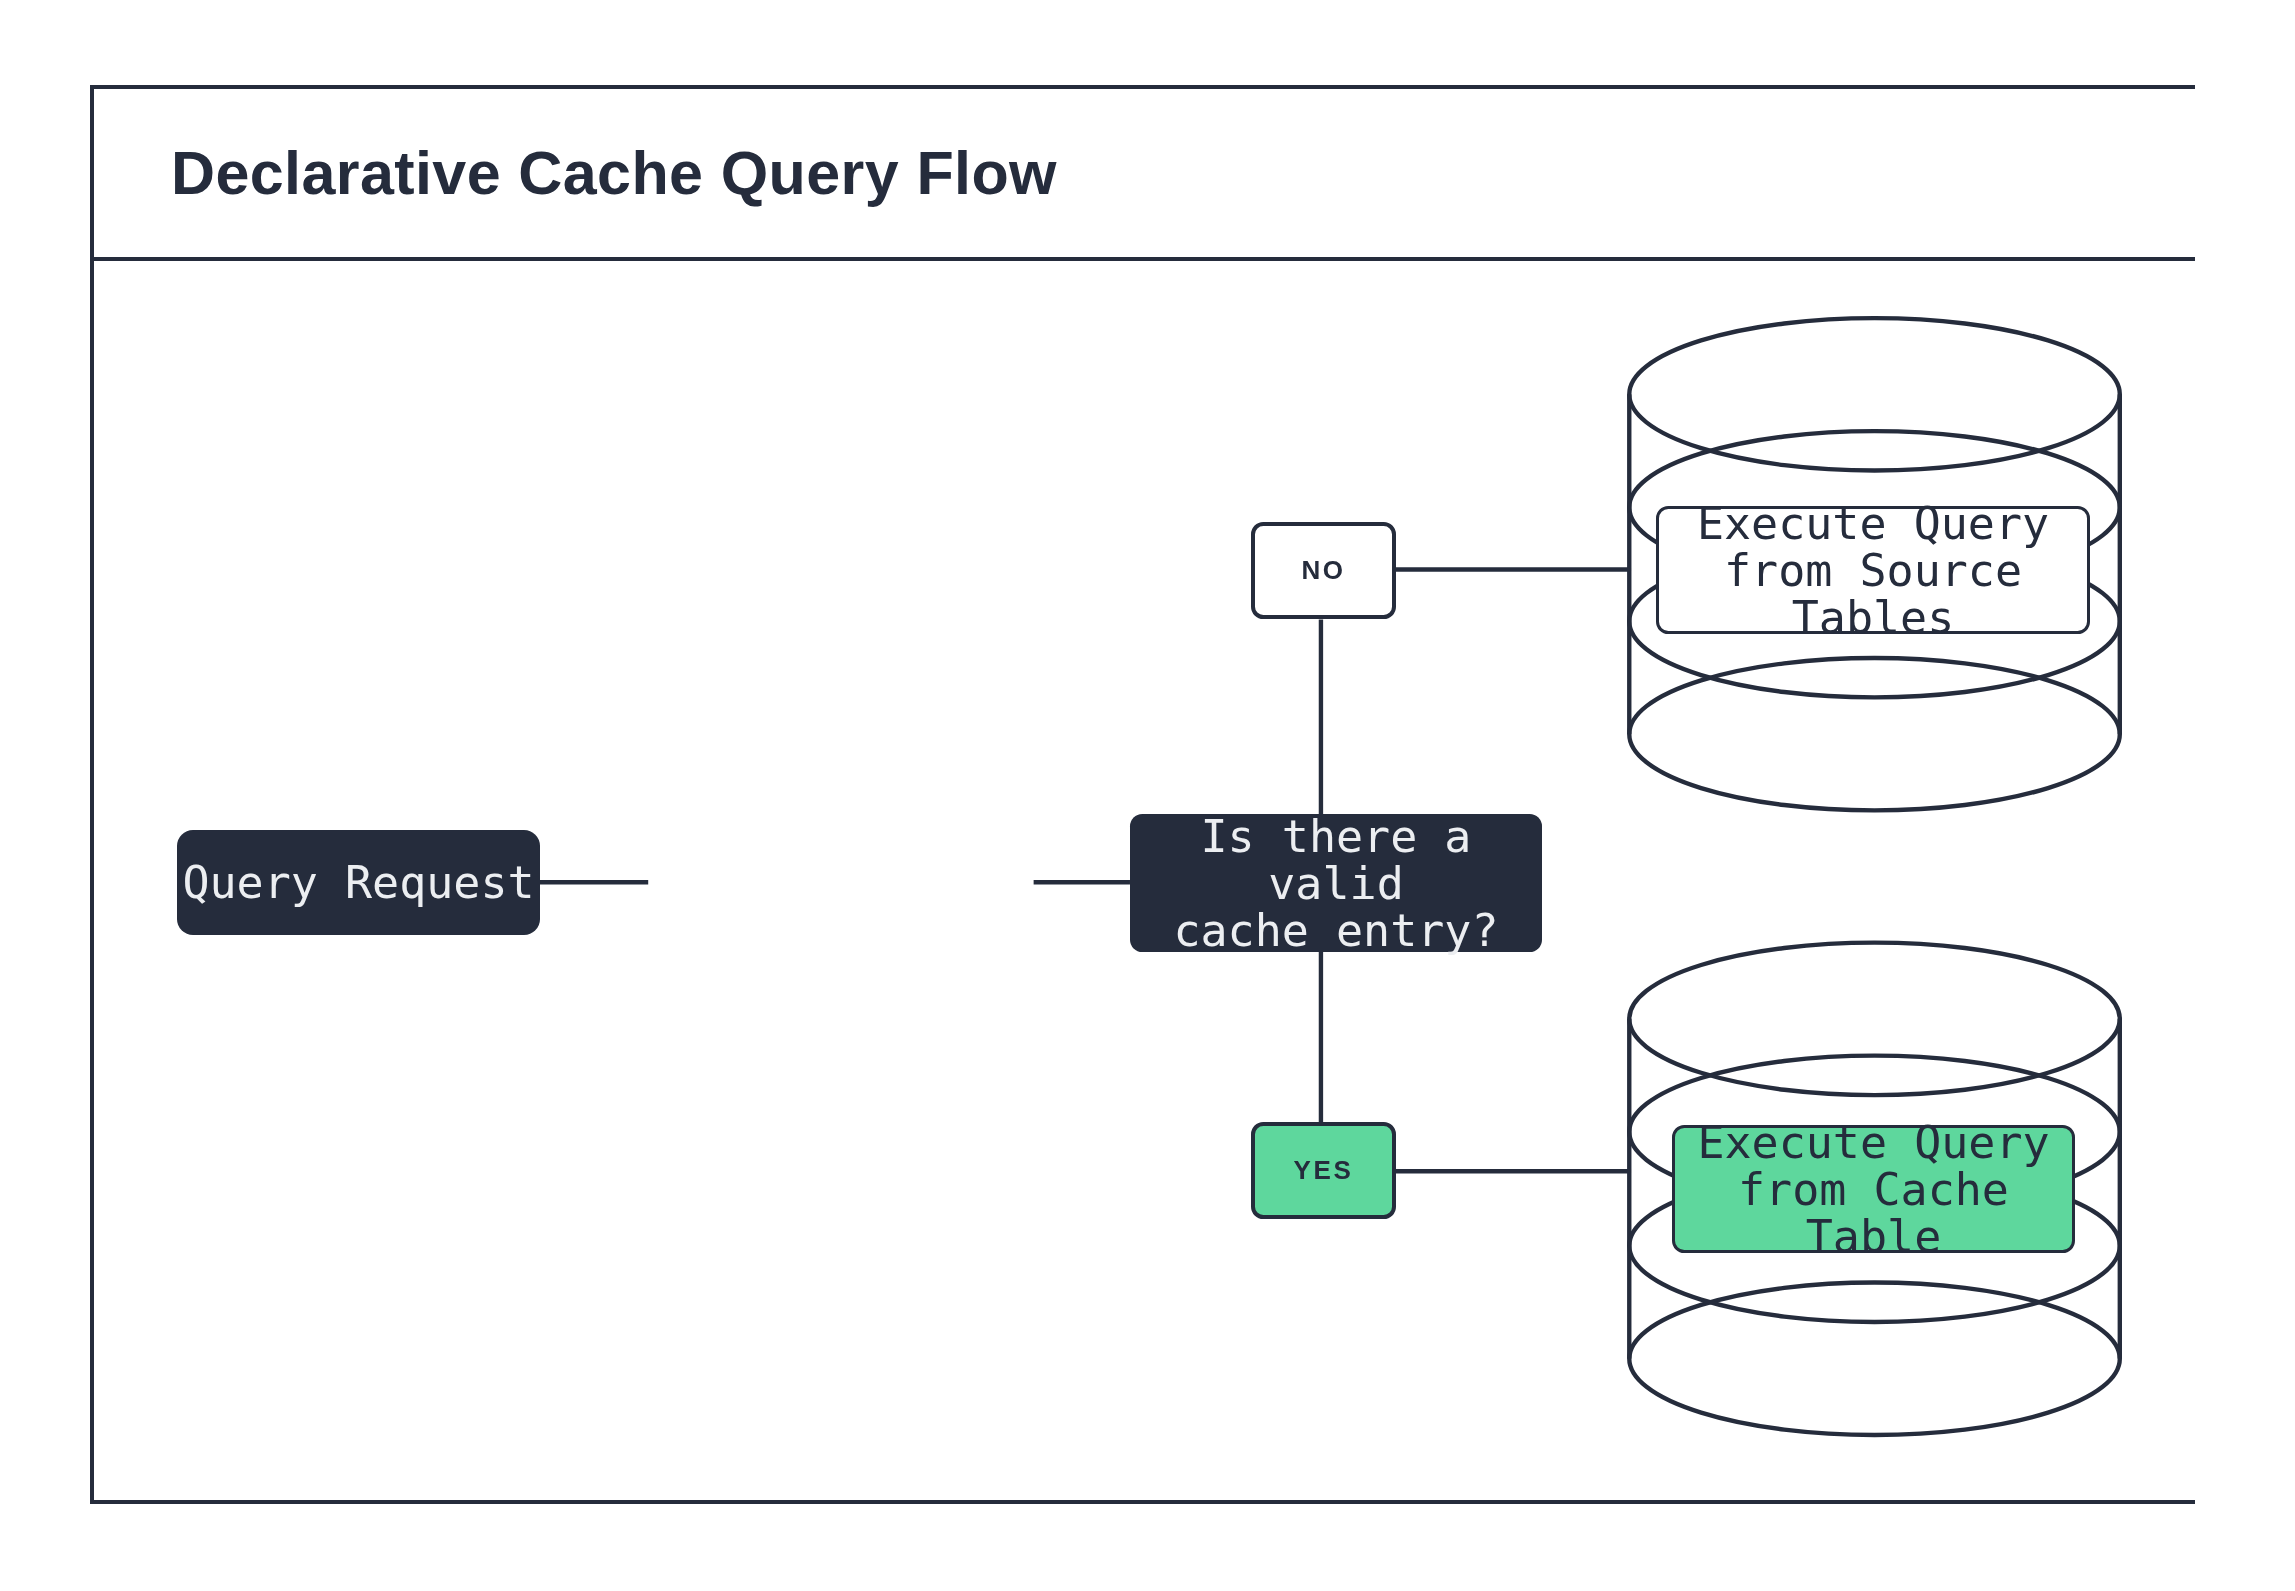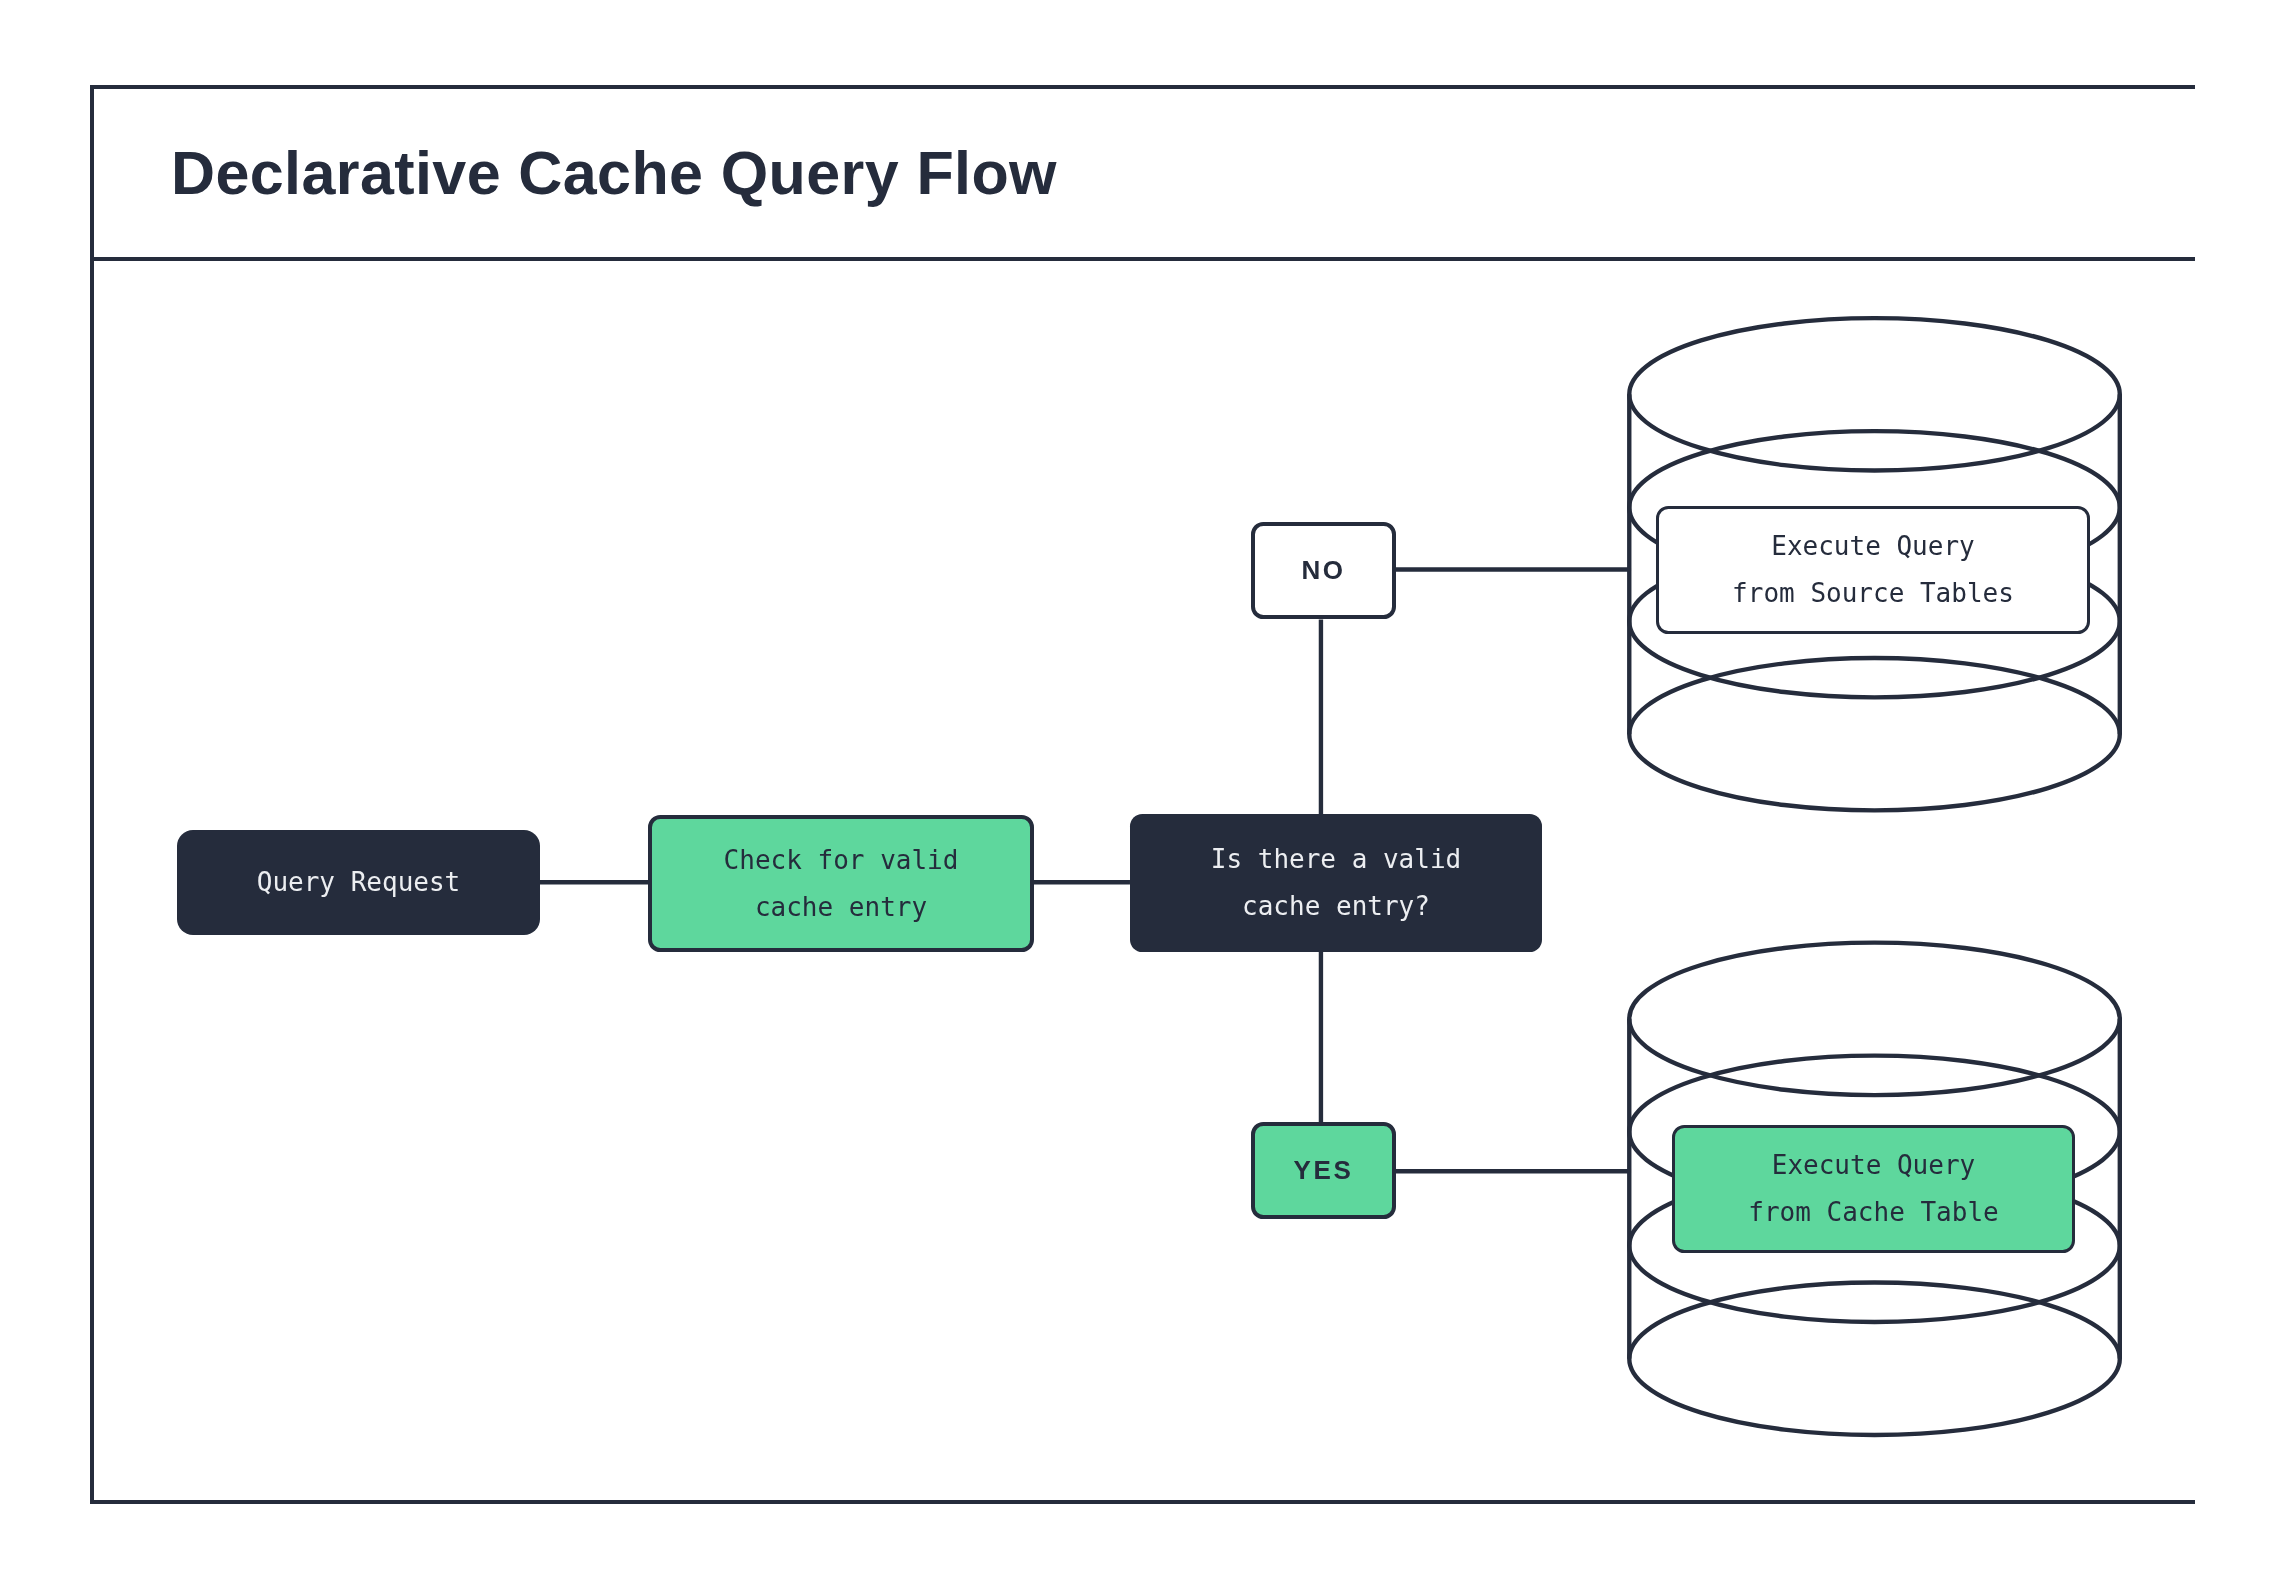--- a/index.html
+++ b/index.html
@@ -53,21 +53,21 @@
   }
   .node {
     position: absolute;
     box-sizing: border-box;
     display: flex;
     align-items: center;
     justify-content: center;
     text-align: center;
     border-radius: 12.3px;
     font-family: "DejaVu Sans Mono", "Liberation Mono", monospace;
-    font-size: 26px;
+    font-size: 45px;
     line-height: 47px;
     white-space: pre-line;
   }
   .node.dark {
     background: #252c3c;
     color: #eceef1;
   }
   .node.green {
     background: #5ed79d;
     color: #252c3c;
@@ -139,22 +139,20 @@
         <ellipse cx="2140" cy="1551" rx="280" ry="87"></ellipse>
         <ellipse cx="2140" cy="1422" rx="280" ry="87"></ellipse>
         <ellipse cx="2140" cy="1292" rx="280" ry="87"></ellipse>
         <ellipse cx="2140" cy="1163" rx="280" ry="87"></ellipse>
       </g>
     </g>
   </svg>
 
   <div id="node-query-request" class="node dark">Query Request</div>
 
-  <div id="node-check-cache" class="node green">Check for valid
-cache entry</div>
 
   <div id="node-decision" class="node dark">Is there a valid
 cache entry?</div>
 
   <div id="label-no" class="edge-label white">NO</div>
 
   <div id="label-yes" class="edge-label green">YES</div>
 
   <div id="node-source-label" class="node white">Execute Query
 from Source Tables</div>

